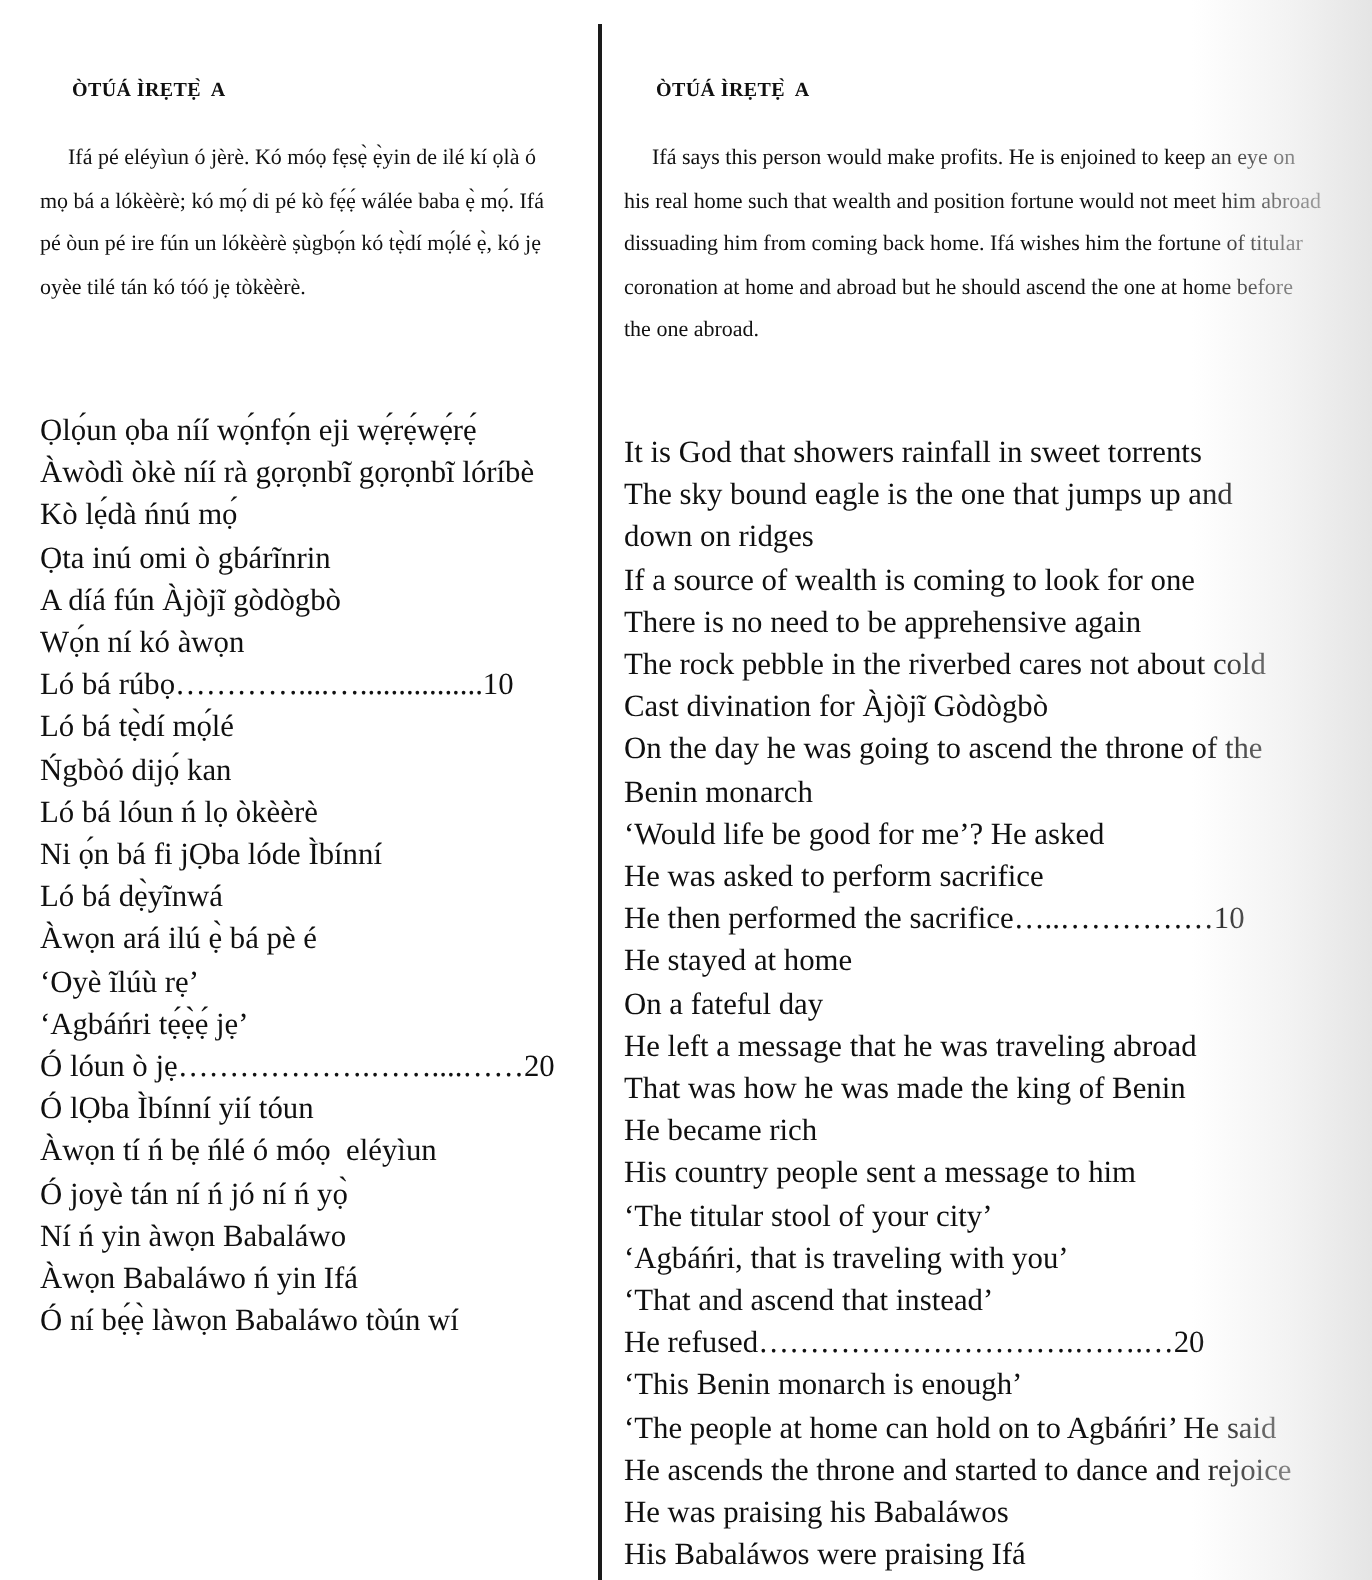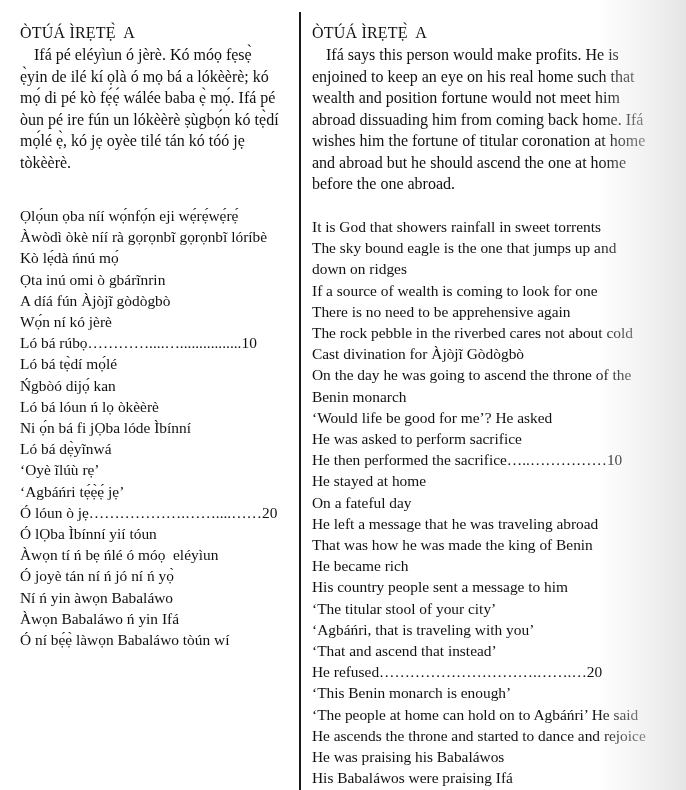--- a/index.html
+++ b/index.html
@@ -44,31 +44,31 @@
   }
 
   .col {
     position: absolute;
     top: 0;
   }
   .col-left  { left: 0;     width: 296px; }
   .col-right { left: 303px; width: 383px; }
 
   .title {
-    font-weight: normal;
-    font-size: 16px;
+    font-weight: bold;
+    font-size: 10px;
     letter-spacing: 0.2px;
-    margin: 0;
+    margin: 16px;
     white-space: pre;
   }
   .col-left .title  { padding: 24px 0 0 20px; }
   .col-right .title { padding: 24px 0 0 9px; }
 
   .intro {
-    font-size: 16px;
+    font-size: 11px;
     line-height: 21.5px;
     margin: 0;
     text-indent: 14px;
   }
   .col-left .intro  { padding: 2px 16px 0 20px; }
   .col-right .intro { padding: 2px 24px 0 9px; }
 
   .verse {
     font-size: 15.4px;
     line-height: 21.2px;
@@ -96,27 +96,28 @@
 
   <div class="col col-left">
     <h1 class="title">ÒTÚÁ ÌRẸTẸ̀  A</h1>
     <p class="intro">Ifá pé eléyìun ó jèrè. Kó móọ  fẹsẹ̀ ẹ̀yin de ilé kí ọlà ó mọ bá a lókèèrè; kó mọ́ di pé kò fẹ́ẹ́ wálée baba ẹ̀ mọ́. Ifá pé òun pé ire fún un lókèèrè ṣùgbọ́n kó tẹ̀dí mọ́lé ẹ̀, kó jẹ oyèe tilé tán kó tóó jẹ tòkèèrè.</p>
     <ul class="verse">
         <li>Ọlọ́un ọba níí wọ́nfọ́n eji wẹ́rẹ́wẹ́rẹ́</li>
         <li>Àwòdì òkè níí rà gọrọnbĩ gọrọnbĩ lóríbè</li>
         <li>Kò lẹ́dà ńnú mọ́</li>
         <li>Ọta inú omi ò gbárĩnrin</li>
         <li>A díá fún Àjòjĩ gòdògbò</li>
-        <li>Wọ́n ní kó jèrè</li>
+        <li>Wọ́n ní kó àwọn</li>
         <li>Ló bá rúbọ…………....…................10</li>
         <li>Ló bá tẹ̀dí mọ́lé</li>
         <li>Ńgbòó dijọ́ kan</li>
         <li>Ló bá lóun ń lọ òkèèrè</li>
         <li>Ni ọ́n bá fi jỌba lóde Ìbínní</li>
         <li>Ló bá dẹ̀yĩnwá</li>
+        <li>Àwọn ará ilú ẹ̀ bá pè é</li>
         <li>‘Oyè ĩlúù rẹ’</li>
         <li>‘Agbáńri tẹ́ẹ̀ẹ́ jẹ’</li>
         <li>Ó lóun ò jẹ……………….……....……20</li>
         <li>Ó lỌba Ìbínní yií tóun</li>
         <li>Àwọn tí ń bẹ ńlé ó móọ  eléyìun</li>
         <li>Ó joyè tán ní ń jó ní ń yọ̀</li>
         <li>Ní ń yin àwọn Babaláwo</li>
         <li>Àwọn Babaláwo ń yin Ifá</li>
         <li>Ó ní bẹ́ẹ̀ làwọn Babaláwo tòún wí</li>
       </ul>

